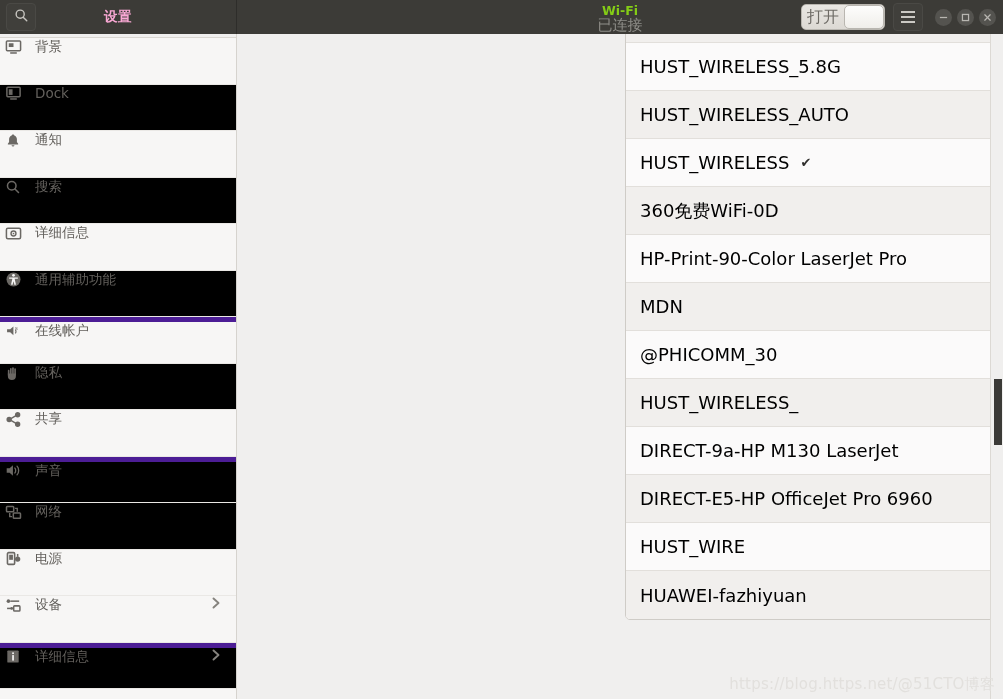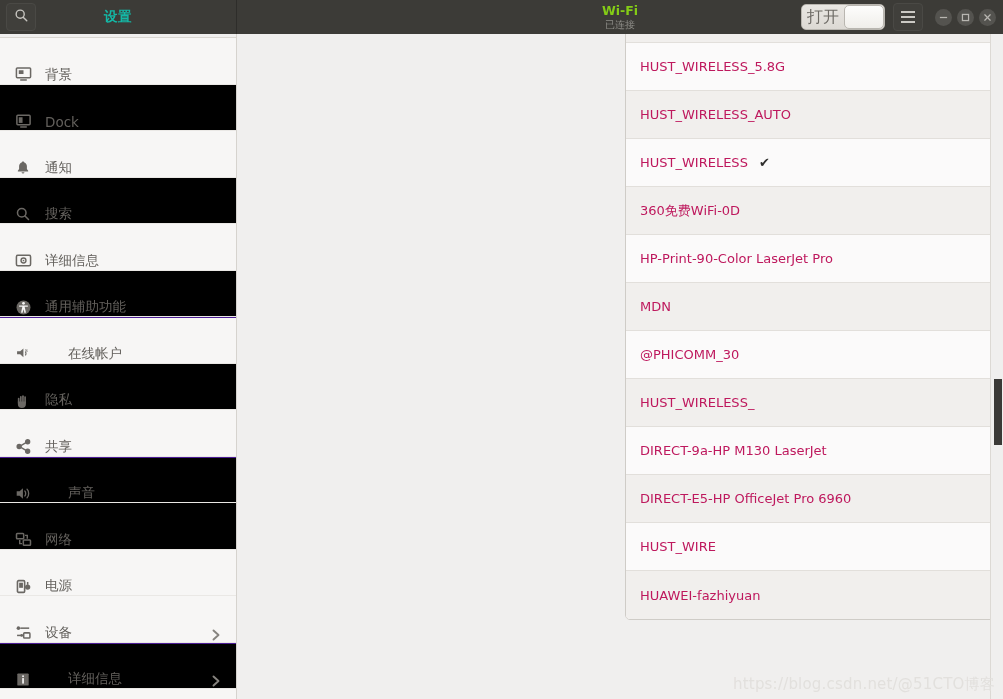--- a/index.html
+++ b/index.html
@@ -33,27 +33,27 @@
     background: #403f3b;
     display: flex; align-items: center; justify-content: center;
     cursor: default;
   }
   .hb-title-wrap {
     position: absolute; left: 0; right: 0; top: 0; bottom: 0;
     display: flex; flex-direction: column; align-items: center; justify-content: center;
     pointer-events: none;
   }
   .hb-title-sidebar {
-    color: #14b8a6; font-size: 13.5px; font-weight: bold; letter-spacing: .5px;
+    color: #f9a8d4; font-size: 13.5px; font-weight: bold; letter-spacing: .5px;
   }
   .hb-title {
     color: #84cc16; font-size: 12.5px; font-weight: bold; line-height: 14px;
   }
   .hb-subtitle {
-    color: #8e8d88; font-size: 10px; line-height: 12px; margin-top: 1px;
+    color: #8e8d88; font-size: 15px; line-height: 12px; margin-top: 1px;
   }
 
   .hb-controls {
     margin-left: auto; display: flex; align-items: center; padding-right: 7px; gap: 0;
   }
   
   .switch {
     display: flex; align-items: center;
     height: 26px; width: 84px;
     border: 1px solid #b9b6b0;
@@ -97,29 +97,28 @@
   .sidebar {
     width: 237px; flex: 0 0 237px;
     background: #f7f6f5;
     border-right: 1px solid #d6d3ce;
     display: flex; flex-direction: column;
     overflow: hidden;
   }
   .sb-topline { height: 4px; background: #f0efee; border-bottom: 1px solid #d9d6d1; flex: 0 0 4px; }
   .sb-item {
     height: 46.5px; flex: 0 0 46.5px;
-    display: flex; align-items: flex-end;
-    padding-left: 10px;
+    display: flex; align-items: flex-start;
     border-bottom: 1px solid #eae8e5;
     color: #63605c;
     font-size: 13.5px;
     position: relative;
   }
   .sb-item.alt { background: #000000; }
-  .sb-item.sep-top { border-top: 1px solid #4c1d95; gap: 23px; }
+  .sb-item.sep-top { border-top: 5px solid #4c1d95; }
   .sb-ico {
     width: 26px; flex: 0 0 26px; height: 18px;
     display: flex; align-items: center; justify-content: center;
     color: #6b6864; margin-right: 9px;
   }
   .sb-ico svg { display: block; }
   .sb-label { flex: 1 1 auto; }
   .sb-chev { margin-right: 14px; color: #86837e; display: flex; align-items: center; }
 
   
@@ -137,21 +136,21 @@
     height: 48px;
     display: flex; align-items: center;
     padding: 0 14px 0 14px;
     border-bottom: 1px solid #e2dfdb;
     background: #fbfafa;
     position: relative;
   }
   .net-row.alt { background: #f1efed; }
   .net-row:last-child { border-bottom: none; }
   .net-name {
-    font-size: 13px; color: #be185d;
+    font-size: 18px; color: #000000;
     white-space: nowrap;
   }
   .net-check { margin-left: 11px; color: #2f2e2c; font-size: 13px; display: flex; align-items: center; }
   .net-right { margin-left: auto; display: flex; align-items: center; gap: 9px; }
   .gear-btn {
     width: 26px; height: 26px;
     border: 1px solid #c6c3be; border-radius: 4px;
     background: linear-gradient(#fcfbfa,#f1efec);
     display: flex; align-items: center; justify-content: center;
     color: #5d5a56;
@@ -450,16 +449,16 @@
             <div class="net-row alt">
               <span class="net-name">HUAWEI-fazhiyuan</span>
             </div>
           </div>
       </div>
 
       <div class="scroll-track">
         <div class="scroll-thumb"></div>
       </div>
 
-      <div class="watermark">https://blog.csdn.net/@51CTO博客</div>
+      <div class="watermark">https://blog.https.net/@51CTO博客</div>
     </div>
   </div>
 </div>
 
 </body></html>

